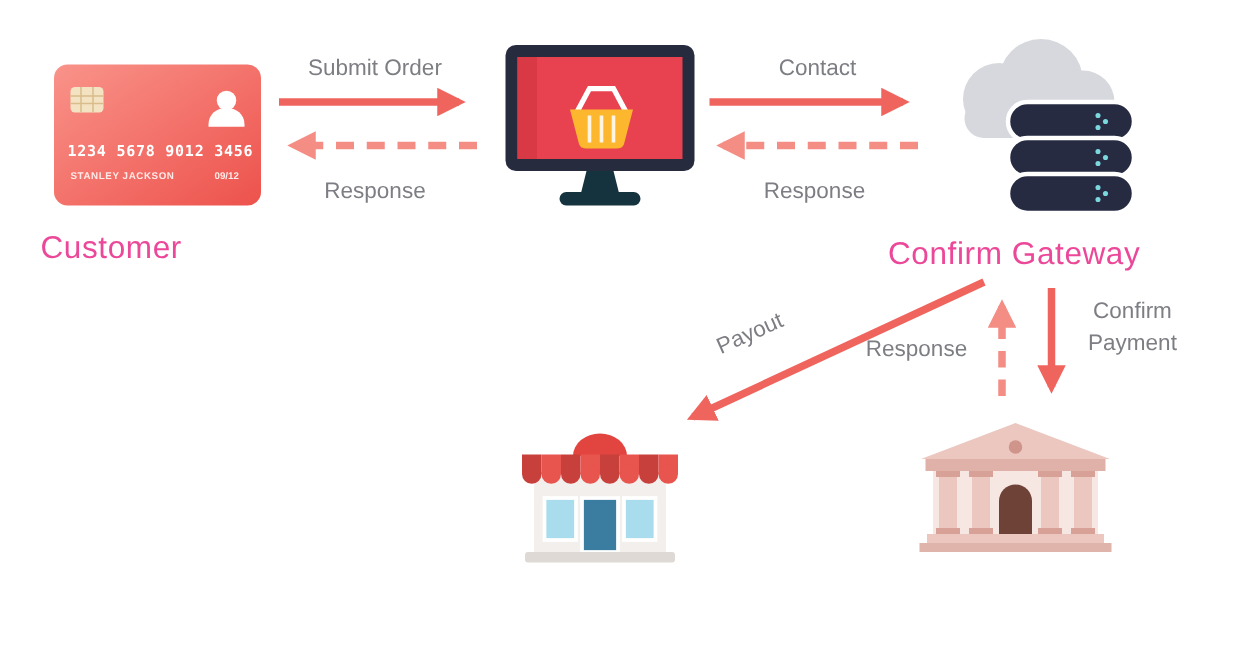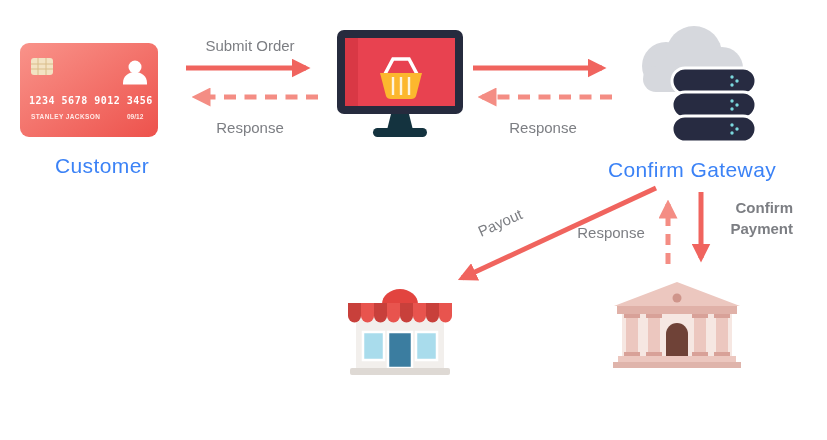--- a/index.html
+++ b/index.html
@@ -2,27 +2,27 @@
 <html><head>
 <meta charset="utf-8">
 <style>
   html,body{margin:0;padding:0;background:#fff;}
   .canvas{
     position:relative;width:812px;height:440px;background:#ffffff;
     font-family:"Liberation Sans",sans-serif;overflow:hidden;
   }
   .abs{position:absolute;}
   .node-label{
-    font-size:21px;color:#3b82f6;text-align:center;letter-spacing:.4px;
+    font-size:21px;color:#ec4899;text-align:left;letter-spacing:.4px;
   }
   .arrow-label{
     font-size:15px;color:#7c7e83;text-align:center;
   }
   .arrow-label.rot{transform:rotate(-24deg);}
-  .arrow-label.two-line{text-align:right;line-height:21px;font-weight:bold;}
+  .arrow-label.two-line{text-align:center;line-height:21px;}
   svg{display:block;}
   .arrow-layer{position:absolute;left:0;top:0;pointer-events:none;}
 </style>
 </head>
 <body>
 
 <div class="canvas">
 
   <svg class="arrow-layer" width="827" height="440" viewBox="0 0 827 440">
     <defs>
@@ -46,30 +46,31 @@
 
     <line x1="701" y1="192" x2="701" y2="258" stroke-width="5" marker-end="url(#ah-solid)" stroke="#f0645e"></line>
 
     <line x1="668" y1="264" x2="668" y2="204" stroke-width="5" stroke-dasharray="11 8" marker-end="url(#ah-dashed)" stroke="#f48d84"></line>
   </svg>
 
   <div class="abs arrow-label" style="left:180px;top:37px;width:140px;">Submit Order</div>
 
   <div class="abs arrow-label" style="left:180px;top:119px;width:140px;">Response</div>
 
+  <div class="abs arrow-label" style="left:475px;top:37px;width:140px;">Contact</div>
 
   <div class="abs arrow-label" style="left:473px;top:119px;width:140px;">Response</div>
 
   <div class="abs arrow-label rot" style="left:452px;top:214px;width:96px;">Payout</div>
 
   <div class="abs arrow-label" style="left:566px;top:224px;width:90px;">Response</div>
 
   <div class="abs arrow-label two-line" style="left:717px;top:197px;width:76px;">Confirm Payment</div>
 
-  <div class="abs" style="left:19px;top:42px;">
+  <div class="abs" style="left:35px;top:42px;">
     <svg width="140" height="96" viewBox="0 0 140 96">
       <defs>
         <linearGradient id="cardg" x1="0" y1="0" x2="1" y2="1">
           <stop offset="0" stop-color="#f9938a"></stop>
           <stop offset="1" stop-color="#ed524c"></stop>
         </linearGradient>
       </defs>
       <rect x="1" y="1" width="138" height="94" rx="9" fill="url(#cardg)"></rect>
       <g>
         <rect x="12" y="16" width="22" height="17" rx="3" fill="#f3e3c3"></rect>

